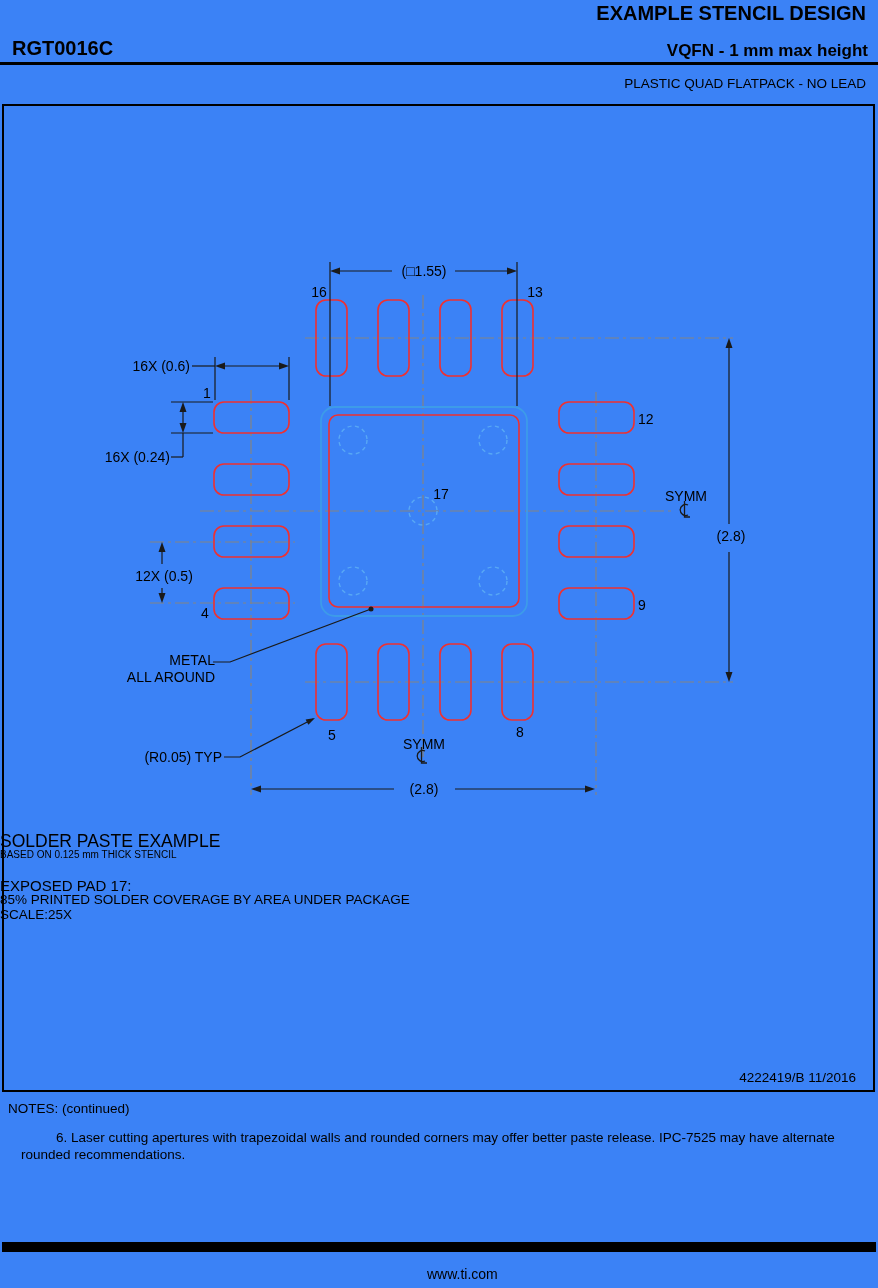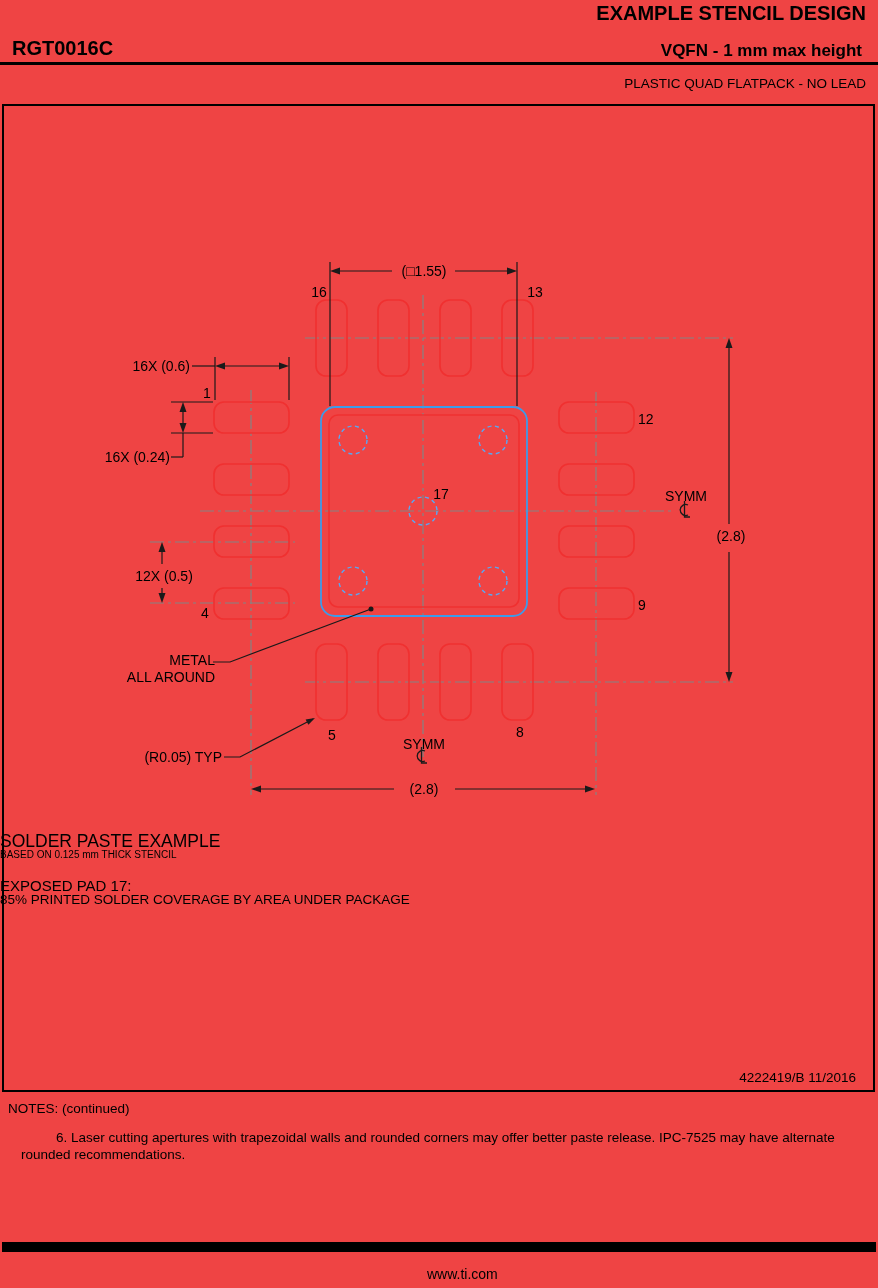--- a/index.html
+++ b/index.html
@@ -1,21 +1,21 @@
 <!DOCTYPE html>
 <html><head>
 <meta charset="utf-8">
 <style>
   html,body{margin:0;padding:0;background:#fff;}
-  .page{position:relative;width:878px;height:1288px;background:#ef4444;overflow:hidden;
+  .page{position:relative;width:878px;height:1288px;background:#3b82f6;overflow:hidden;
         font-family:"Liberation Sans", sans-serif;color:#000;}
   .abs{position:absolute;}
   .hdr-title{top:2px;right:12px;font-size:20px;font-weight:bold;}
   .hdr-part{top:37px;left:12px;font-size:20px;font-weight:bold;}
-  .hdr-sub{top:41px;right:16px;font-size:17px;font-weight:bold;}
+  .hdr-sub{top:41px;right:10px;font-size:17px;font-weight:bold;}
   .hdr-rule{top:62px;left:0;width:878px;height:3px;background:#000;}
   .hdr-pkg{top:76px;right:12px;font-size:13.5px;}
   .caption{left:0;width:852px;}
   .cap1{top:831px;font-size:17.5px;}
   .cap2{top:849px;font-size:10px;}
   .cap3{top:877px;font-size:15px;}
   .cap4{top:892px;font-size:13.5px;}
   .cap5{top:907px;font-size:13.5px;}
   .docnum{top:1070px;right:22px;font-size:13.5px;}
   .notes-head{top:1101px;left:8px;font-size:13.5px;text-align:center;}
@@ -166,20 +166,21 @@
       <text x="638" y="424">12</text>
       <text x="638" y="610">9</text>
       <text x="441" y="499" text-anchor="middle">17</text>
     </g>
   </svg>
 
   <div class="abs caption cap1">SOLDER PASTE EXAMPLE</div>
   <div class="abs caption cap2">BASED ON 0.125 mm THICK STENCIL</div>
   <div class="abs caption cap3">EXPOSED PAD 17:</div>
   <div class="abs caption cap4">85% PRINTED SOLDER COVERAGE BY AREA UNDER PACKAGE</div>
+  <div class="abs caption cap5">SCALE:25X</div>
 
   <div class="abs docnum">4222419/B   11/2016</div>
 
   <div class="abs notes-head">NOTES: (continued)</div>
   <div class="abs note-l1">6. Laser cutting apertures with trapezoidal walls and rounded corners may offer better paste release. IPC-7525 may have alternate</div>
   <div class="abs note-l2">rounded recommendations.</div>
 
   <div class="abs footer-bar"></div>
   <div class="abs website">www.ti.com</div>
 

